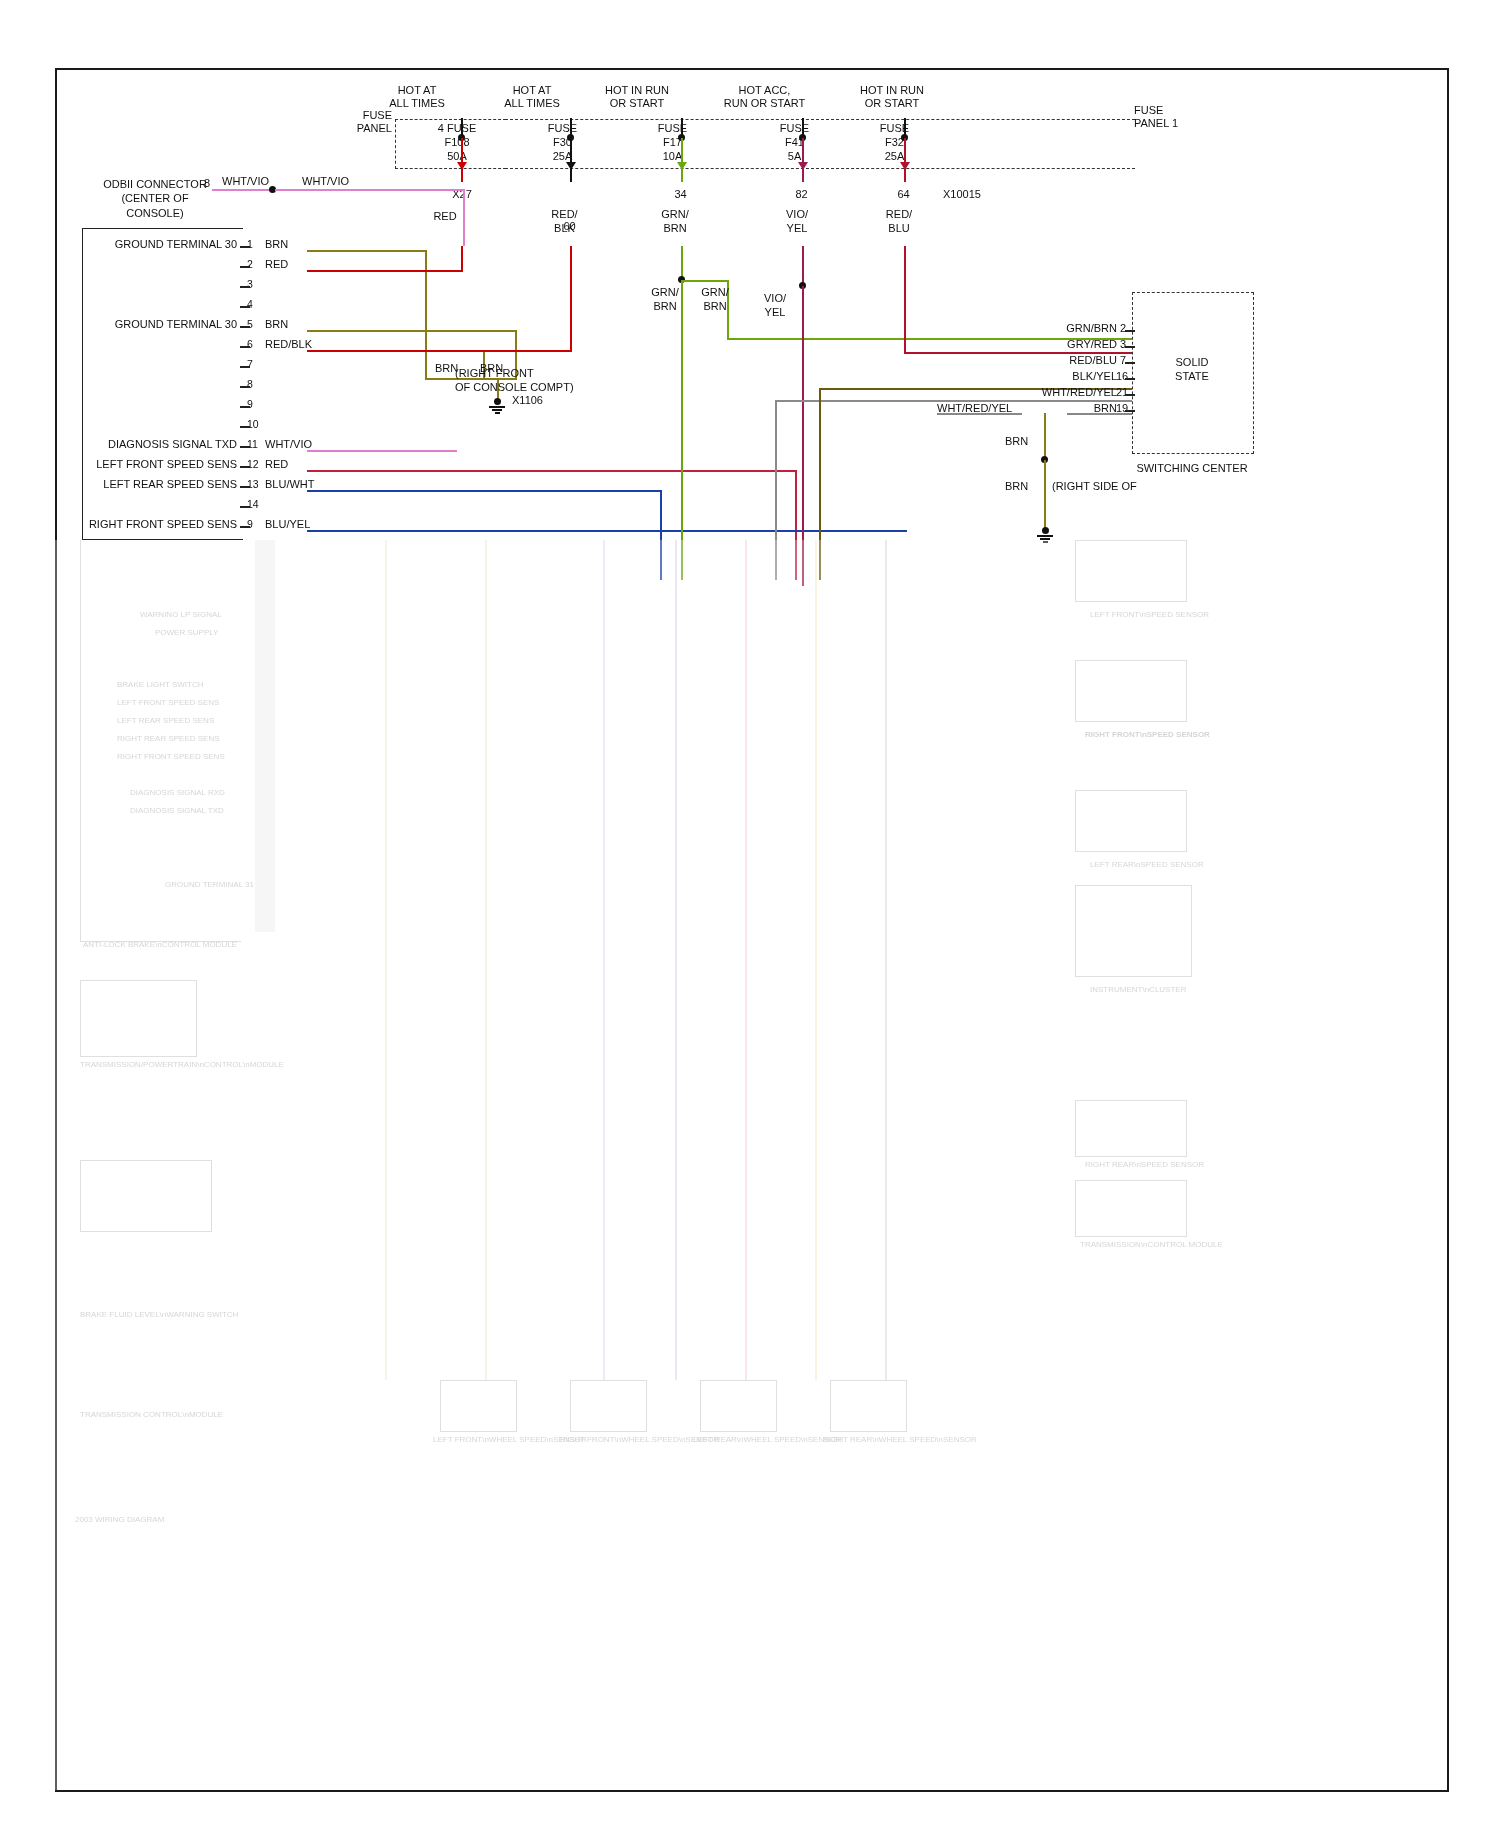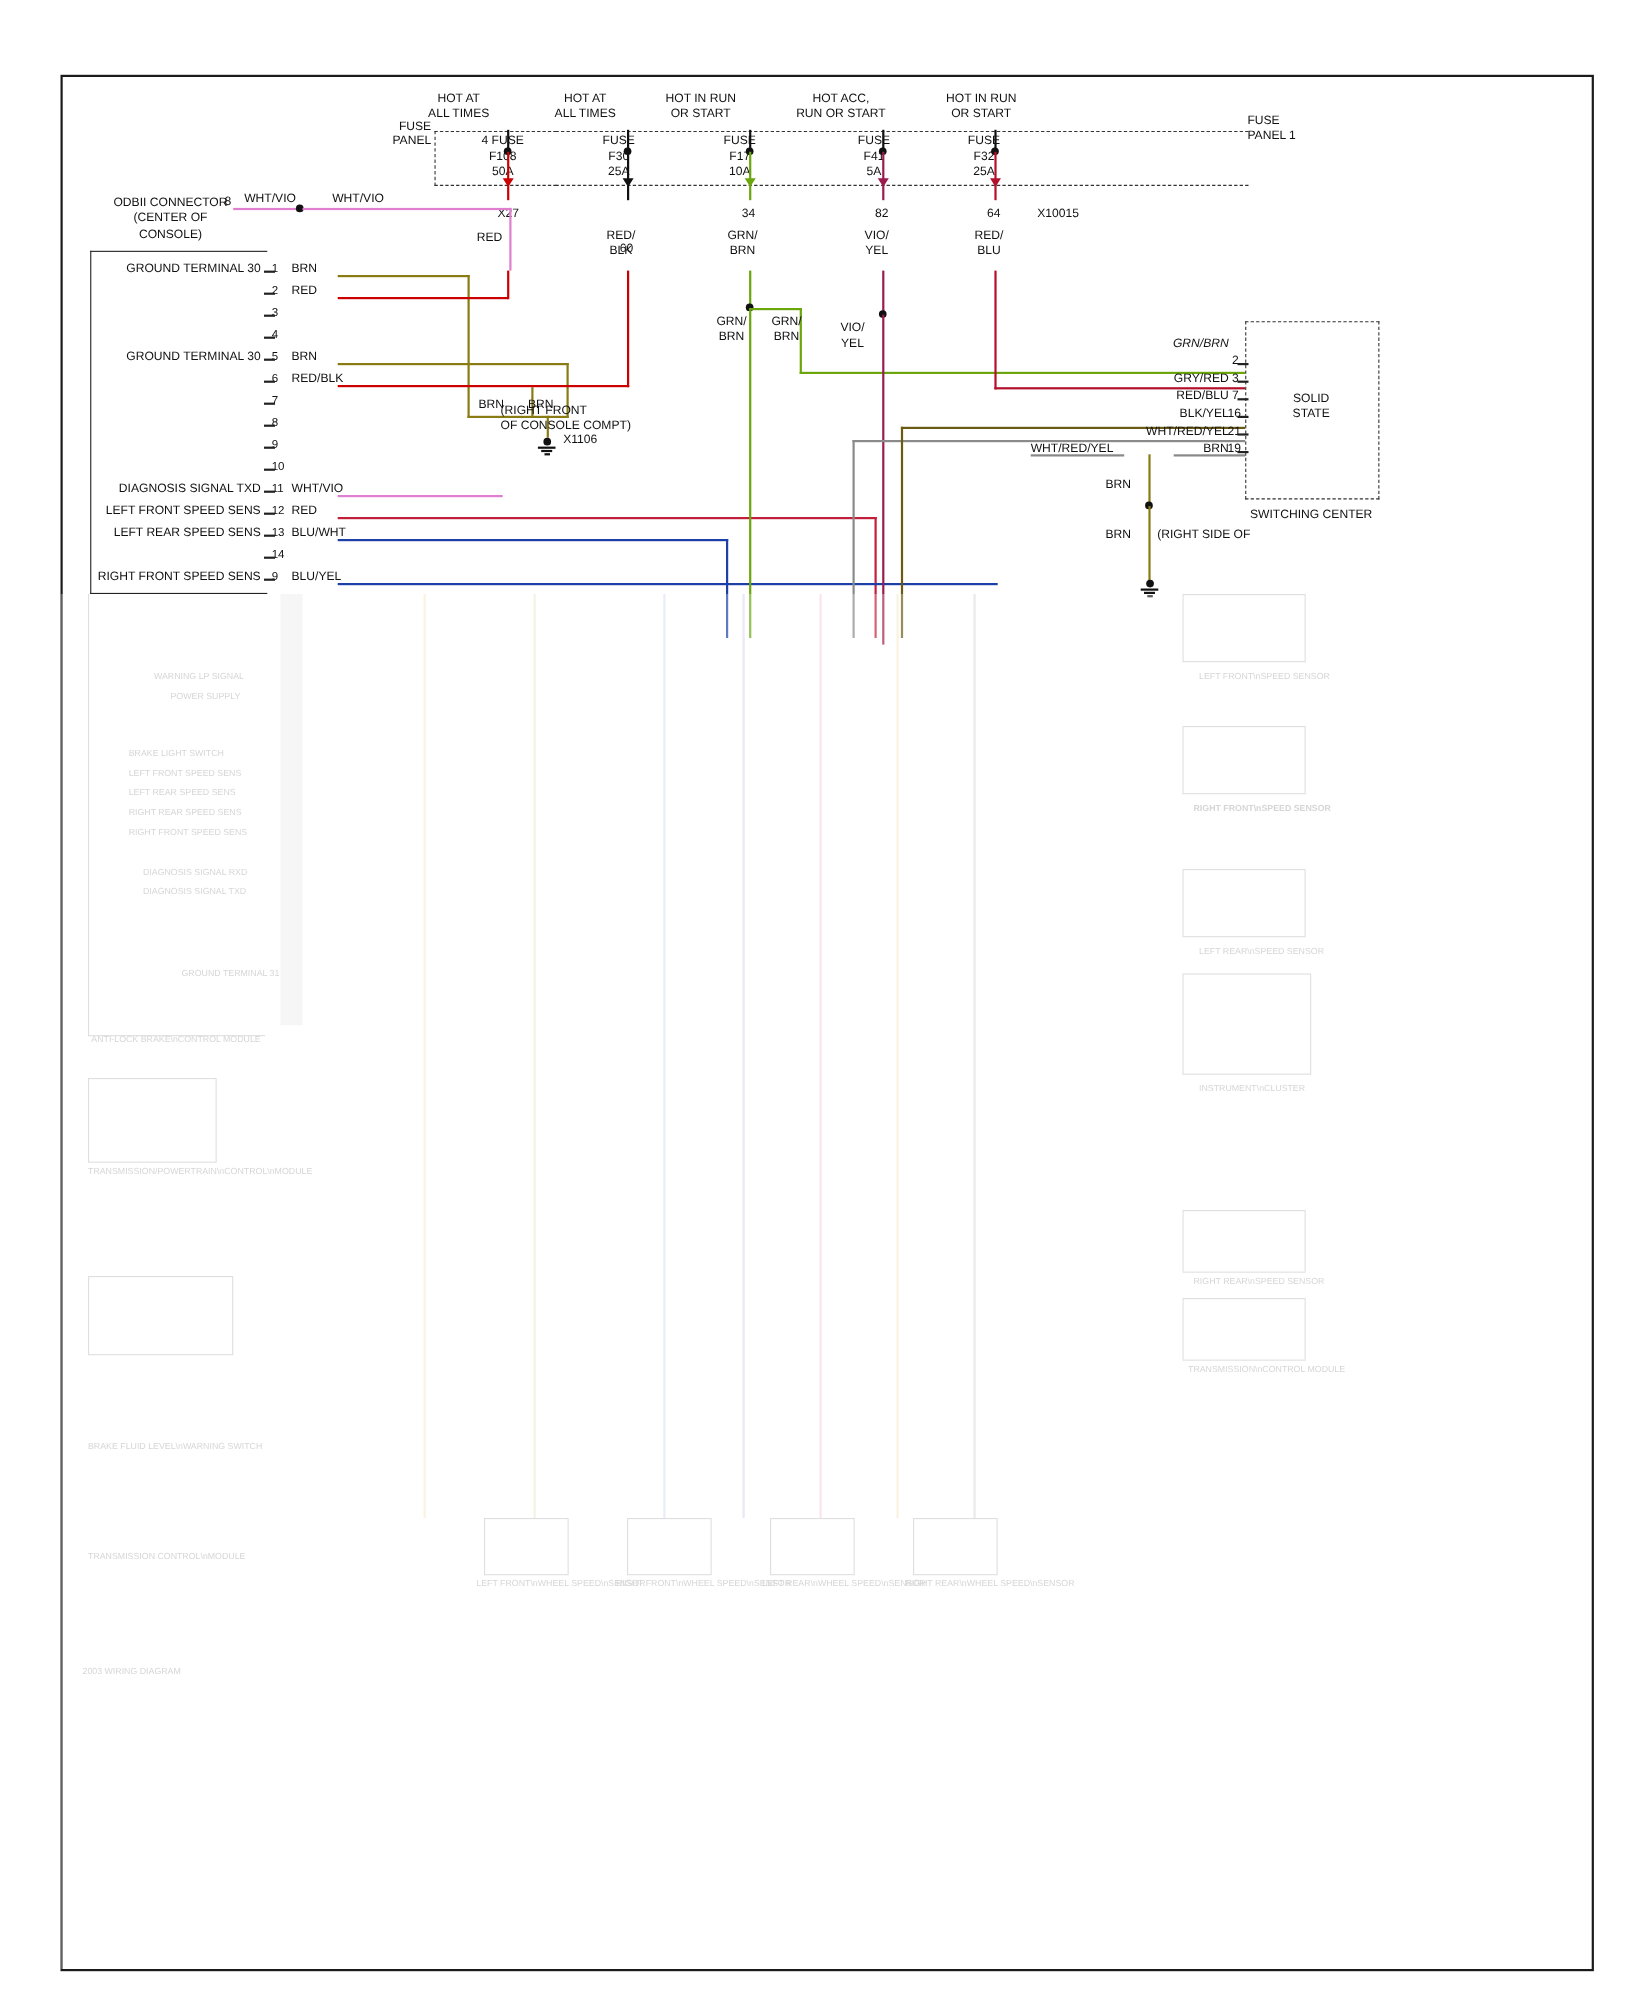--- a/index.html
+++ b/index.html
@@ -261,21 +261,21 @@
       <i style="width:16px;height:1.6px;"></i>
       <i style="width:10px;height:1.6px;"></i>
       <i style="width:5px;height:1.6px;"></i>
     </div>
 
     <div class="dash" style="left:1075px;top:222px;width:120px;height:160px;"></div>
     <div class="lbl c" style="left:1085px;top:285px;width:100px;line-height:1.3;">SOLID
 STATE</div>
     <div class="lbl c" style="left:1020px;top:392px;width:230px;">SWITCHING CENTER</div>
 
-    <div class="lbl r" style="left:930px;top:236px;width:130px;font-style:italic;">GRN/BRN</div>
+    <div class="lbl r" style="left:930px;top:252px;width:130px;">GRN/BRN</div>
     <div class="lbl" style="left:1063px;top:252px;">2</div>
     <div class="lbl r" style="left:930px;top:268px;width:130px;">GRY/RED</div>
     <div class="lbl" style="left:1063px;top:268px;">3</div>
     <div class="lbl r" style="left:930px;top:284px;width:130px;">RED/BLU</div>
     <div class="lbl" style="left:1063px;top:284px;">7</div>
     <div class="lbl r" style="left:930px;top:300px;width:130px;">BLK/YEL</div>
     <div class="lbl" style="left:1059px;top:300px;">16</div>
     <div class="lbl r" style="left:930px;top:316px;width:130px;">WHT/RED/YEL</div>
     <div class="lbl" style="left:1059px;top:316px;text-align:center;">21</div>
     <div class="lbl r" style="left:930px;top:332px;width:130px;">BRN</div>

